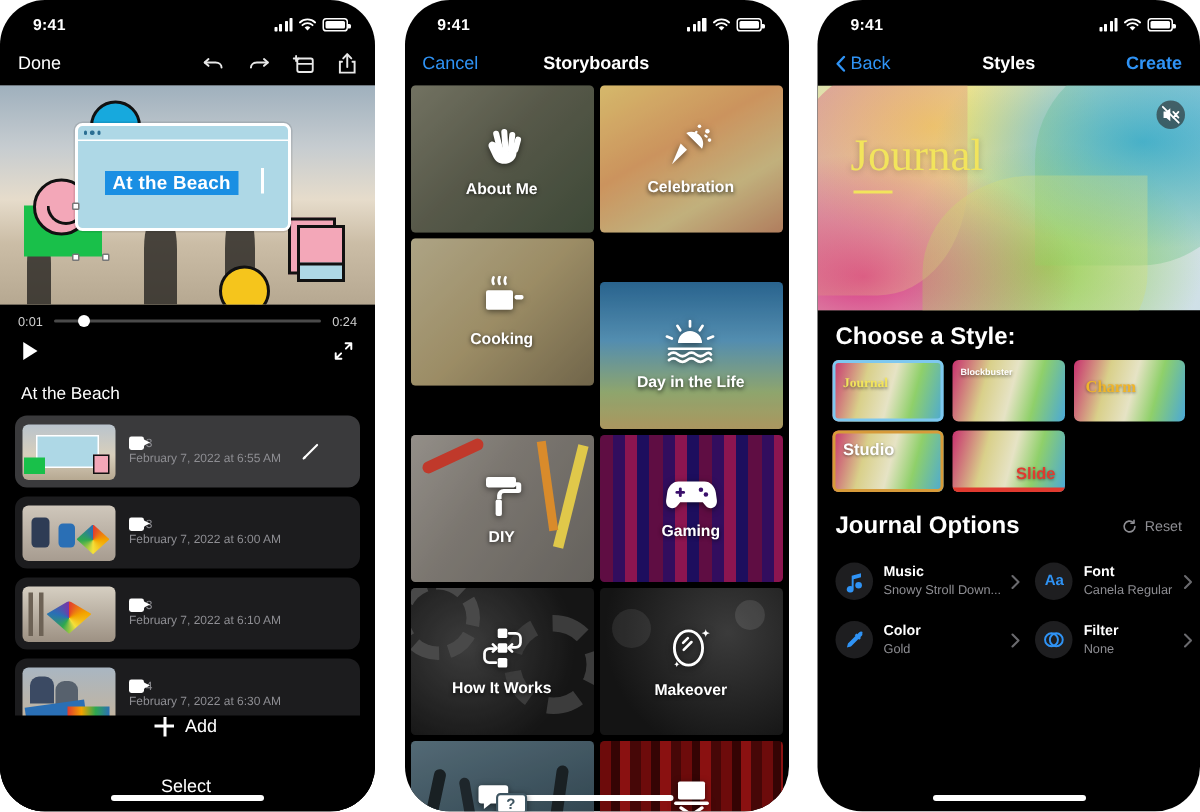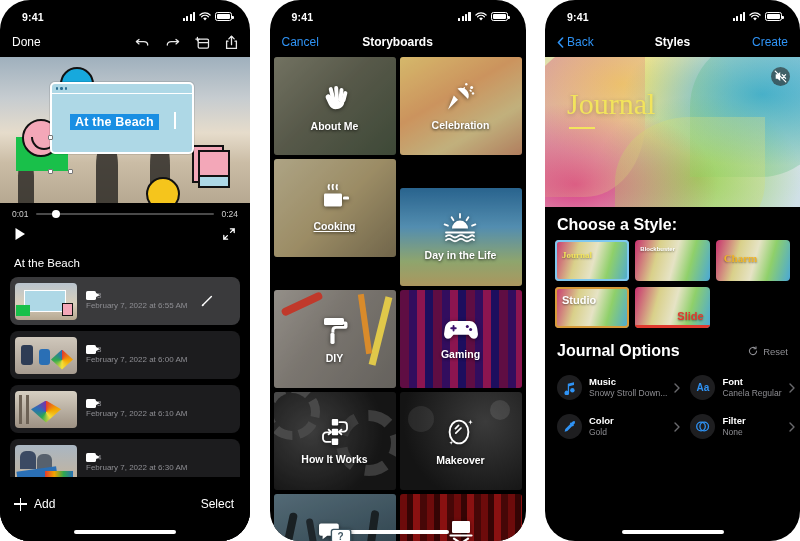--- a/index.html
+++ b/index.html
@@ -115,21 +115,21 @@
   .clip-meta{flex:1;min-width:0;}
   .cam{width:14px;height:9px;position:relative;margin-bottom:2px;}
   .cam::before{content:"";position:absolute;left:0;top:0;width:10px;height:9px;background:#fff;border-radius:1.6px;}
   .cam::after{content:"";position:absolute;left:9.5px;top:1.6px;border-left:4.5px solid #fff;border-top:2.8px solid transparent;border-bottom:2.8px solid transparent;}
   .dur{font-size:8px;color:#8e8e93;line-height:1.25;}
   .date{font-size:8px;color:#8e8e93;line-height:1.25;}
   .pencil{flex:0 0 auto;}
 
   .bottombar{
     position:absolute;left:0;right:0;bottom:0;height:64px;background:#000;
-    display:flex;align-items:center;justify-content:space-between;padding:0 16px 10px 14px;
+    display:flex;align-items:center;justify-content:space-between;padding:0 16px 10px 14px;flex-direction:column;
   }
   .addbtn{display:flex;align-items:center;gap:7px;font-size:12px;}
   .plus{width:13px;height:13px;position:relative;}
   .plus::before,.plus::after{content:"";position:absolute;background:#fff;}
   .plus::before{left:0;top:5.7px;width:13px;height:1.6px;}
   .plus::after{top:0;left:5.7px;height:13px;width:1.6px;}
   .selectbtn{font-size:12px;}
   .homebar{position:absolute;left:50%;transform:translateX(-50%);bottom:7px;width:102px;height:4px;background:#fff;border-radius:3px;}
 
   
@@ -429,21 +429,21 @@
                   <circle cx="29" cy="12.4" r="1.2"></circle>
                   <rect x="25.4" y="9" width="2.6" height="1.5" rx=".7" transform="rotate(40 26.7 9.7)"></rect>
                   <rect x="18.6" y="6.6" width="2.6" height="1.5" rx=".7" transform="rotate(-50 19.9 7.3)"></rect>
                 </g>
               </svg>
           </span>
           <span class="lbl">Celebration</span>
         </span>
       </div>
 
-      <div class="tile" style="background:linear-gradient(135deg,#d9cda6,#c3b07f 50%,#8d7f5d);text-decoration:underline;">
+      <div class="tile" style="background:linear-gradient(135deg,#d9cda6,#c3b07f 50%,#8d7f5d);">
         <span class="ov"></span>
         <span class="inner">
           <span class="glyph">
             <svg width="34" height="30" viewBox="0 0 34 30">
                 <g fill="#fff">
                   <path d="M11 1c-.8 1.6-.8 2.6 0 4.2M15 .6c-.8 1.8-.8 2.8 0 4.6M19 1c-.8 1.6-.8 2.6 0 4.2" stroke="#fff" stroke-width="1.8" stroke-linecap="round" fill="none"></path>
                   <rect x="6" y="9.5" width="18" height="13" rx="1.4"></rect>
                   <rect x="25" y="12.6" width="6" height="3" rx="1.2"></rect>
                 </g>
               </svg>
@@ -618,21 +618,21 @@
     <div class="navbar">
       <span class="nav-left blue" style="display:flex;align-items:center;gap:3px;">
         <span class="icn">
           <svg width="7" height="11" viewBox="0 0 7 11">
               <path d="M5.6 1 1.4 5.5 5.6 10" stroke="#2f93f5" stroke-width="1.6" fill="none" stroke-linecap="round" stroke-linejoin="round"></path>
             </svg>
         </span>
         <span>Back</span>
       </span>
       <span class="title">Styles</span>
-      <span class="nav-right blue" style="margin-left:auto;">Create</span>
+      <span class="nav-right blue" style="margin-left:auto;font-weight:bold;">Create</span>
     </div>
 
     <div class="preview">
       <span class="palms"></span>
       <span class="frond" style="left:-20px;top:-10px;width:120px;height:150px;background:linear-gradient(130deg,#d4216f,#e7e08a);opacity:.35;"></span>
       <span class="frond" style="right:-30px;top:-20px;width:140px;height:140px;background:linear-gradient(220deg,#2aa3d4,#7fce59);opacity:.32;"></span>
       <span class="frond" style="left:70px;bottom:-40px;width:150px;height:130px;background:linear-gradient(30deg,#9ccf4e,#f0e87e);opacity:.3;"></span>
       <span class="jtitle">Journal</span>
       <span class="jrule"></span>
       <span class="mute">

